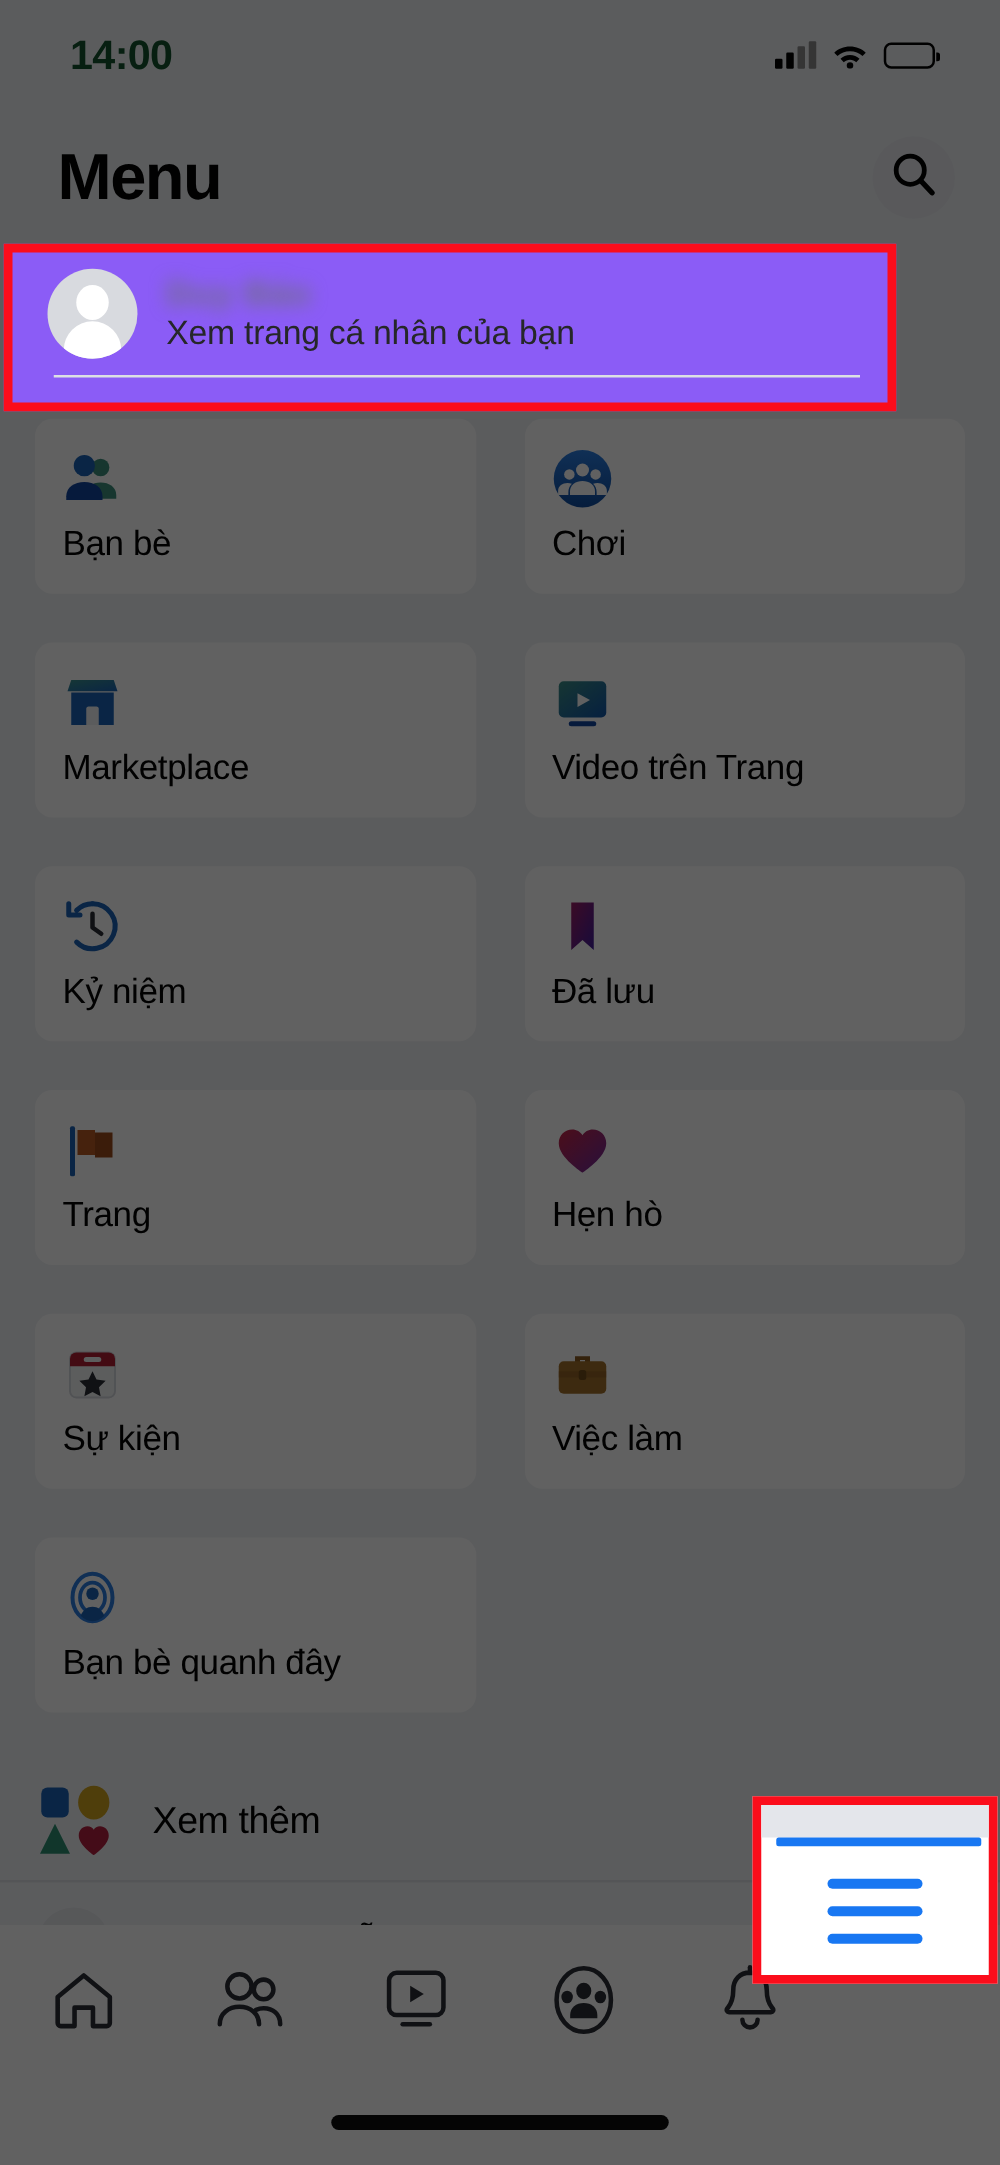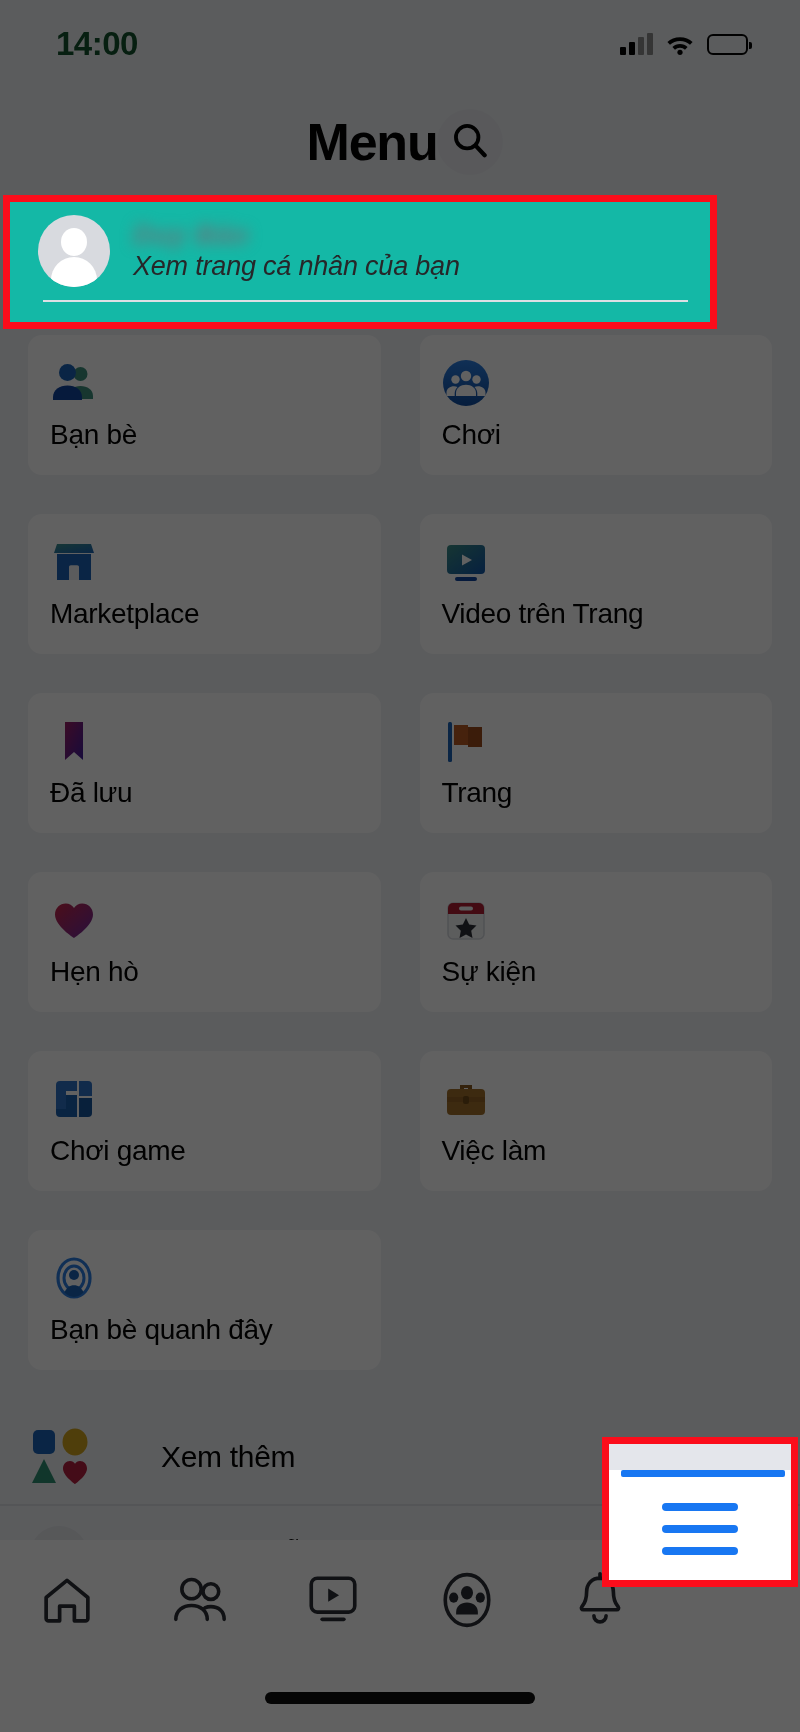--- a/index.html
+++ b/index.html
@@ -51,43 +51,42 @@
   .battery::after {
     content: ""; position: absolute; right: -6px; top: 6px;
     width: 3px; height: 7px; background: #050505; border-radius: 0 2px 2px 0;
   }
   .battery .fill { height: 100%; background: #050505; border-radius: 3px; }
 
   
   .header {
     position: absolute; top: 88px; left: 0; right: 0;
     height: 107px;
-    display: flex; align-items: center; justify-content: center;
+    display: flex; align-items: center; justify-content: space-between;
     padding: 0 36px 0 46px;
     z-index: 5;
   }
   .page-title {
     font-size: 52px; font-weight: 700; color: #050505;
     letter-spacing: -1.2px; line-height: 1;
   }
   .search-btn {
     width: 66px; height: 66px; border-radius: 50%;
     background: rgba(228,230,235,0.55);
     display: flex; align-items: center; justify-content: center;
   }
 
   
   .profile-highlight {
     position: absolute; left: 3px; top: 195px;
     width: 714px; height: 134px;
     border: 7px solid #fb0d1b;
-    background: #14b8a6;
+    background: #8b5cf6;
     z-index: 60;
     overflow: hidden;
-    font-style: italic;
   }
   .profile-row {
     display: flex; align-items: center;
     padding: 10px 0 0 28px;
     height: 88px;
   }
   .avatar {
     width: 72px; height: 72px; border-radius: 50%;
     background: #d8dadf; flex: 0 0 auto;
     display: flex; align-items: flex-end; justify-content: center;
@@ -137,21 +136,20 @@
   }
 
   
   .see-more {
     position: absolute; left: 0; right: 0; top: 1410px;
     height: 96px;
     display: flex; align-items: center;
     padding: 0 38px 0 30px;
     z-index: 5;
     border-bottom: 2px solid #dcdfe4;
-    gap: 39px;
   }
   .shapes { width: 60px; height: 60px; flex: 0 0 auto; }
   .see-more .label {
     font-size: 30px; color: #050505; margin-left: 32px; flex: 1;
     letter-spacing: -0.3px;
   }
 
   
   .ghost-row {
     position: absolute; left: 0; right: 0; top: 1510px;
@@ -307,20 +305,31 @@
           </linearGradient>
             </defs>
           <rect x="5" y="7" width="38" height="29" rx="4" fill="url(#gWatch)"></rect>
           <path d="M20 16.5l10 5.5-10 5.5z" fill="#ffffff"></path>
           <rect x="13" y="39" width="22" height="4" rx="2" fill="#11449e"></rect>
         </svg>
       </span>
       <span class="label">Video trên Trang</span>
     </div>
 
+    <div class="tile">
+      <span class="icon">
+        <svg viewBox="0 0 48 48" width="48" height="48">
+          <path d="M24 6a18 18 0 1 1-12.7 30.7" fill="none" stroke="#1b63b5" stroke-width="4" stroke-linecap="round"></path>
+          <path d="M24 6a18 18 0 0 0-12.7 5.3" fill="none" stroke="#1b63b5" stroke-width="4" stroke-linecap="round"></path>
+          <path d="M5 6v9h9" fill="none" stroke="#1b63b5" stroke-width="4" stroke-linecap="round" stroke-linejoin="round"></path>
+          <path d="M24 14v11l7 5" fill="none" stroke="#2b2f36" stroke-width="3.6" stroke-linecap="round" stroke-linejoin="round"></path>
+        </svg>
+      </span>
+      <span class="label">Kỷ niệm</span>
+    </div>
 
     <div class="tile">
       <span class="icon">
         <svg viewBox="0 0 48 48" width="48" height="48">
           <defs>
               <linearGradient id="gSave" x1="0" y1="0" x2="1" y2="1">
             <stop offset="0" stop-color="#9b1e63"></stop>
                 <stop offset="1" stop-color="#3f1d9c"></stop>
           </linearGradient>
             </defs>
@@ -361,31 +370,20 @@
         <svg viewBox="0 0 48 48" width="48" height="48">
           <rect x="6" y="7" width="36" height="36" rx="5" fill="#f2f3f5" stroke="#d4d7dd" stroke-width="1.5"></rect>
           <path d="M6 12a5 5 0 0 1 5-5h26a5 5 0 0 1 5 5v6H6z" fill="#b01e32"></path>
           <rect x="17" y="10.5" width="14" height="4" rx="2" fill="#f2f3f5"></rect>
           <path d="M24 22l3.2 6.6 7.3 1-5.3 5.1 1.3 7.2L24 38.5l-6.5 3.4 1.3-7.2-5.3-5.1 7.3-1z" fill="#2b2f36"></path>
         </svg>
       </span>
       <span class="label">Sự kiện</span>
     </div>
 
-    <div class="tile">
-      <span class="icon">
-        <svg viewBox="0 0 48 48" width="48" height="48">
-          <path d="M6 10a4 4 0 0 1 4-4h17v10H16v18H6z" fill="#2e71c4"></path>
-          <path d="M16 20h11v22H10a4 4 0 0 1-4-4v-4h10z" fill="#1a5fae"></path>
-          <path d="M29 6h9a4 4 0 0 1 4 4v11H29z" fill="#2e71c4"></path>
-          <path d="M29 23h13v15a4 4 0 0 1-4 4h-9z" fill="#17549c"></path>
-        </svg>
-      </span>
-      <span class="label">Chơi game</span>
-    </div>
 
     <div class="tile">
       <span class="icon">
         <svg viewBox="0 0 48 48" width="48" height="48">
           <path d="M18 10h12v5h-4v-2h-4v2h-4z" fill="#8a5a20"></path>
           <rect x="5" y="14" width="38" height="26" rx="4" fill="#a1702b"></rect>
           <rect x="5" y="22" width="38" height="5" fill="#8a5a20" opacity="0.55"></rect>
           <rect x="21" y="21" width="6" height="8" rx="2" fill="#6e4a18"></rect>
         </svg>
       </span>

